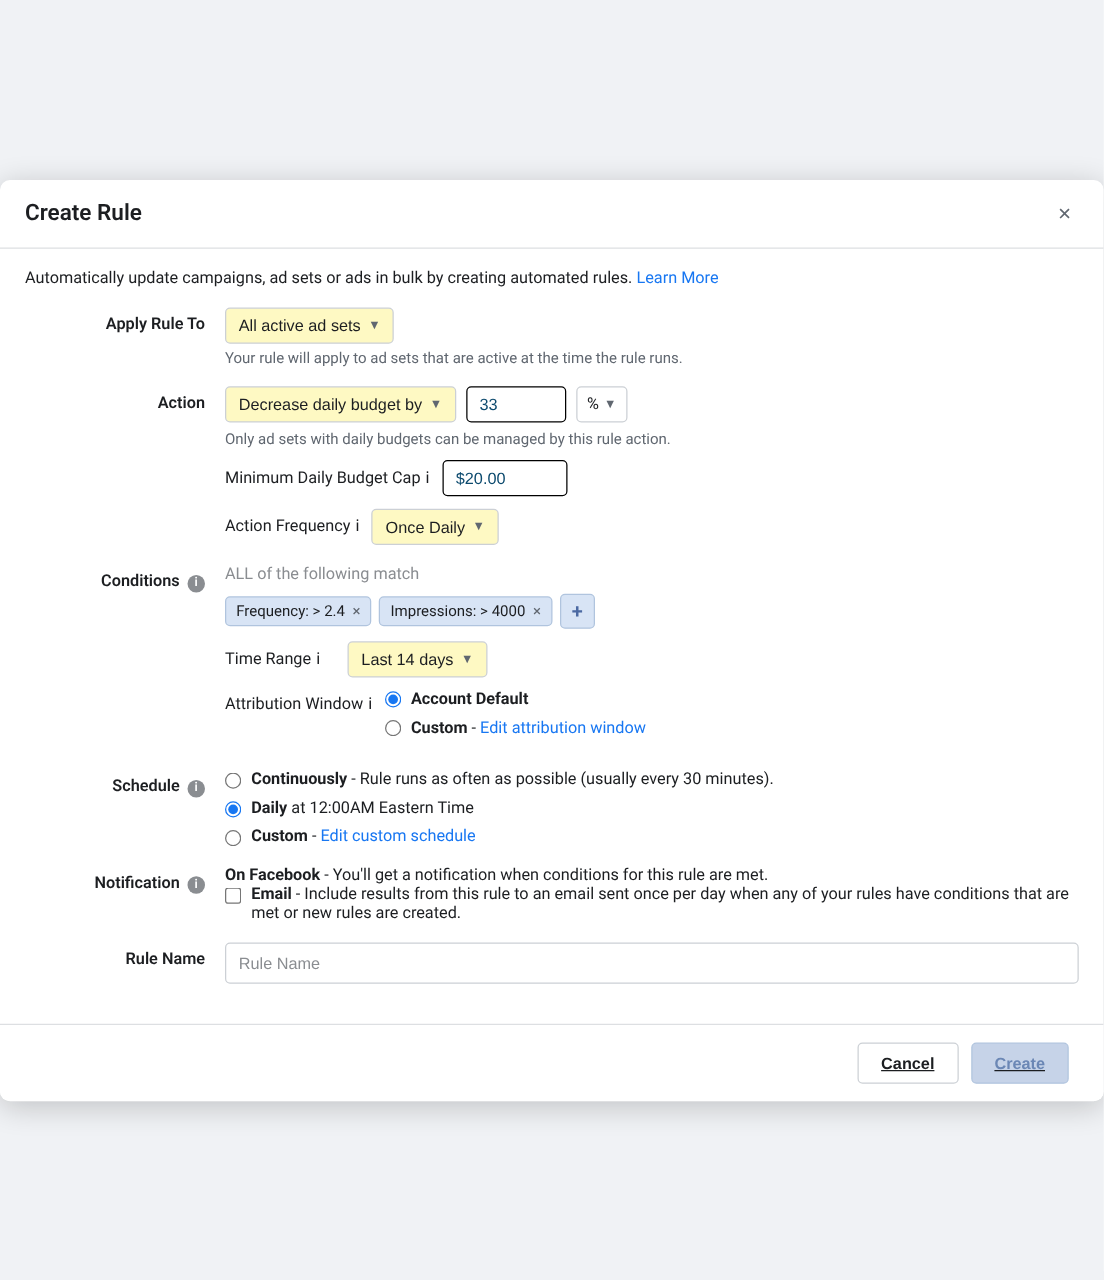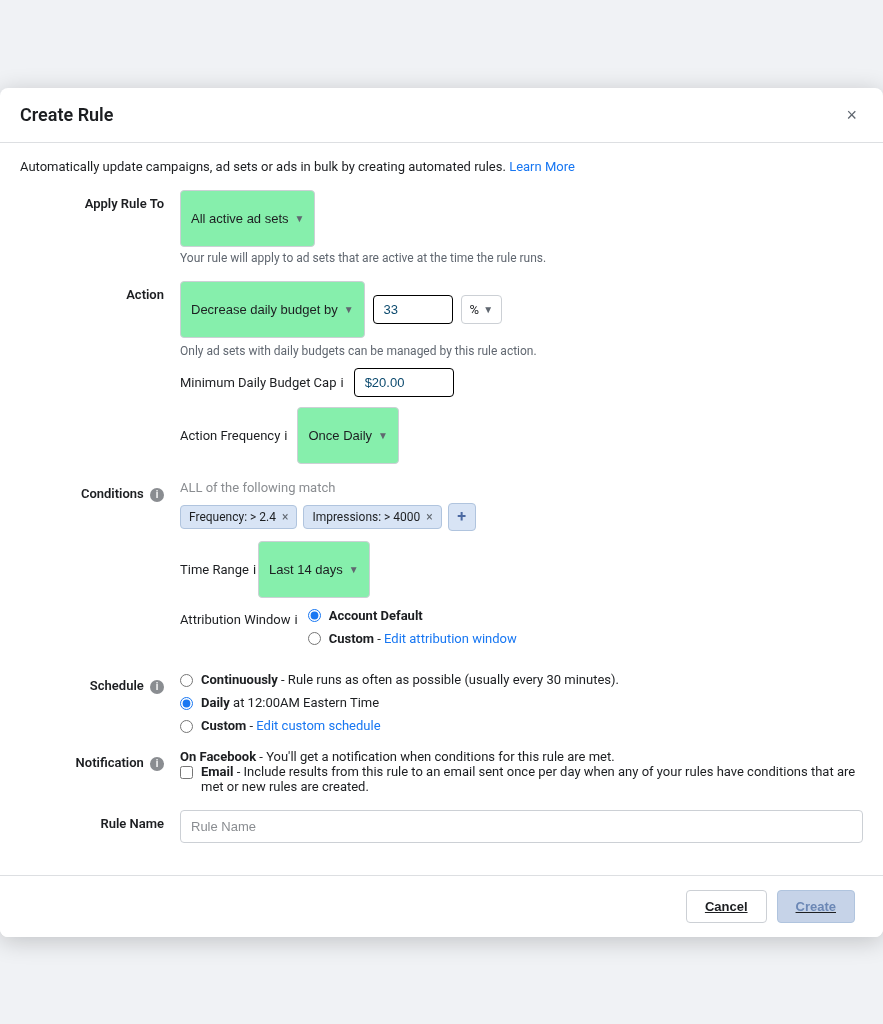--- a/index.html
+++ b/index.html
@@ -85,24 +85,24 @@
     .form-content {
       flex: 1;
     }
     .hint-text {
       font-size: 12px;
       color: #606770;
       margin-top: 4px;
     }
     
     .select-btn {
-      background: #86efac;
+      background: #fef9c3;
       border: 1px solid #ccd0d5;
       border-radius: 4px;
-      padding: 20px 10px;
+      padding: 6px 10px;
       font-size: 13px;
       cursor: pointer;
       display: inline-flex;
       align-items: center;
       gap: 6px;
       color: #1c1e21;
     }
     .chevron { font-size: 10px; color: #606770; }
     
     .action-row {
@@ -202,21 +202,21 @@
       justify-content: center;
       cursor: pointer;
       font-size: 16px;
       color: #4b69a2;
       font-weight: 600;
     }
     
     .time-range-row {
       display: flex;
       align-items: center;
-      gap: 2px;
+      gap: 22px;
       margin-bottom: 10px;
     }
     
     .radio-group {
       display: flex;
       flex-direction: column;
       gap: 8px;
     }
     .radio-option {
       display: flex;

